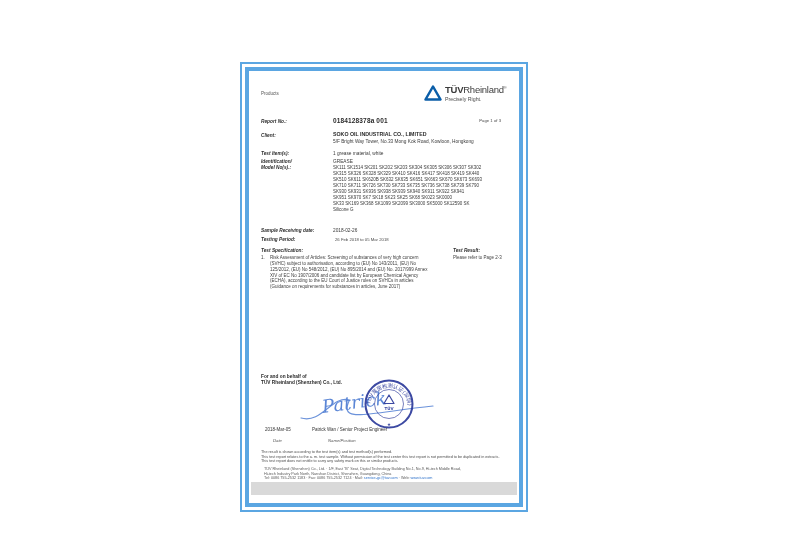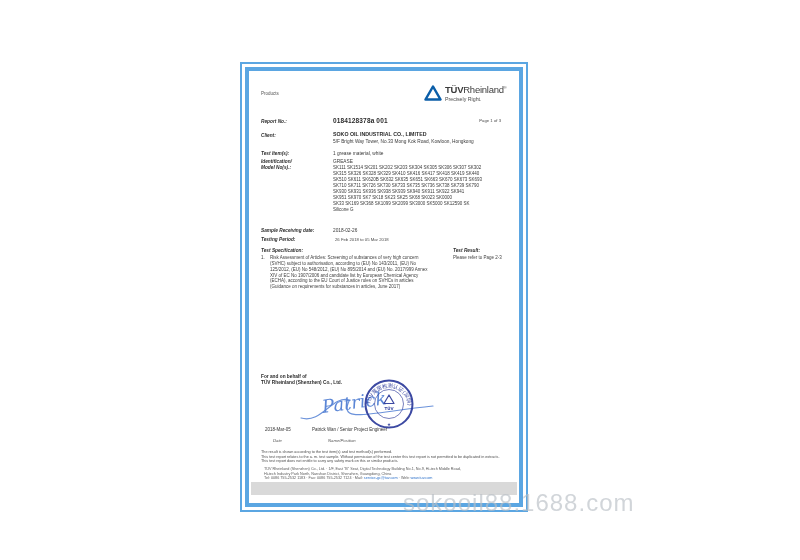--- a/index.html
+++ b/index.html
@@ -131,15 +131,14 @@
           <div class="addr">Hi-tech Industry Park North, Nanshan District, Shenzhen, Guangdong, China</div>
           <div class="addr"><span>Tel: 0086 755-2532 1183 · Fax: 0086 755-2532 7124 · Mail: </span><span class="blue">service-gc@tuv.com</span><span> · Web: </span><span class="blue">www.tuv.com</span></div>
         </div>
 
       </div>
 
       <div class="strip"></div>
     </div>
   </div>
 
-  <div class="wm wm-url">sokooil88.1688.com</div>
 
 </div>
 
 </body></html>

